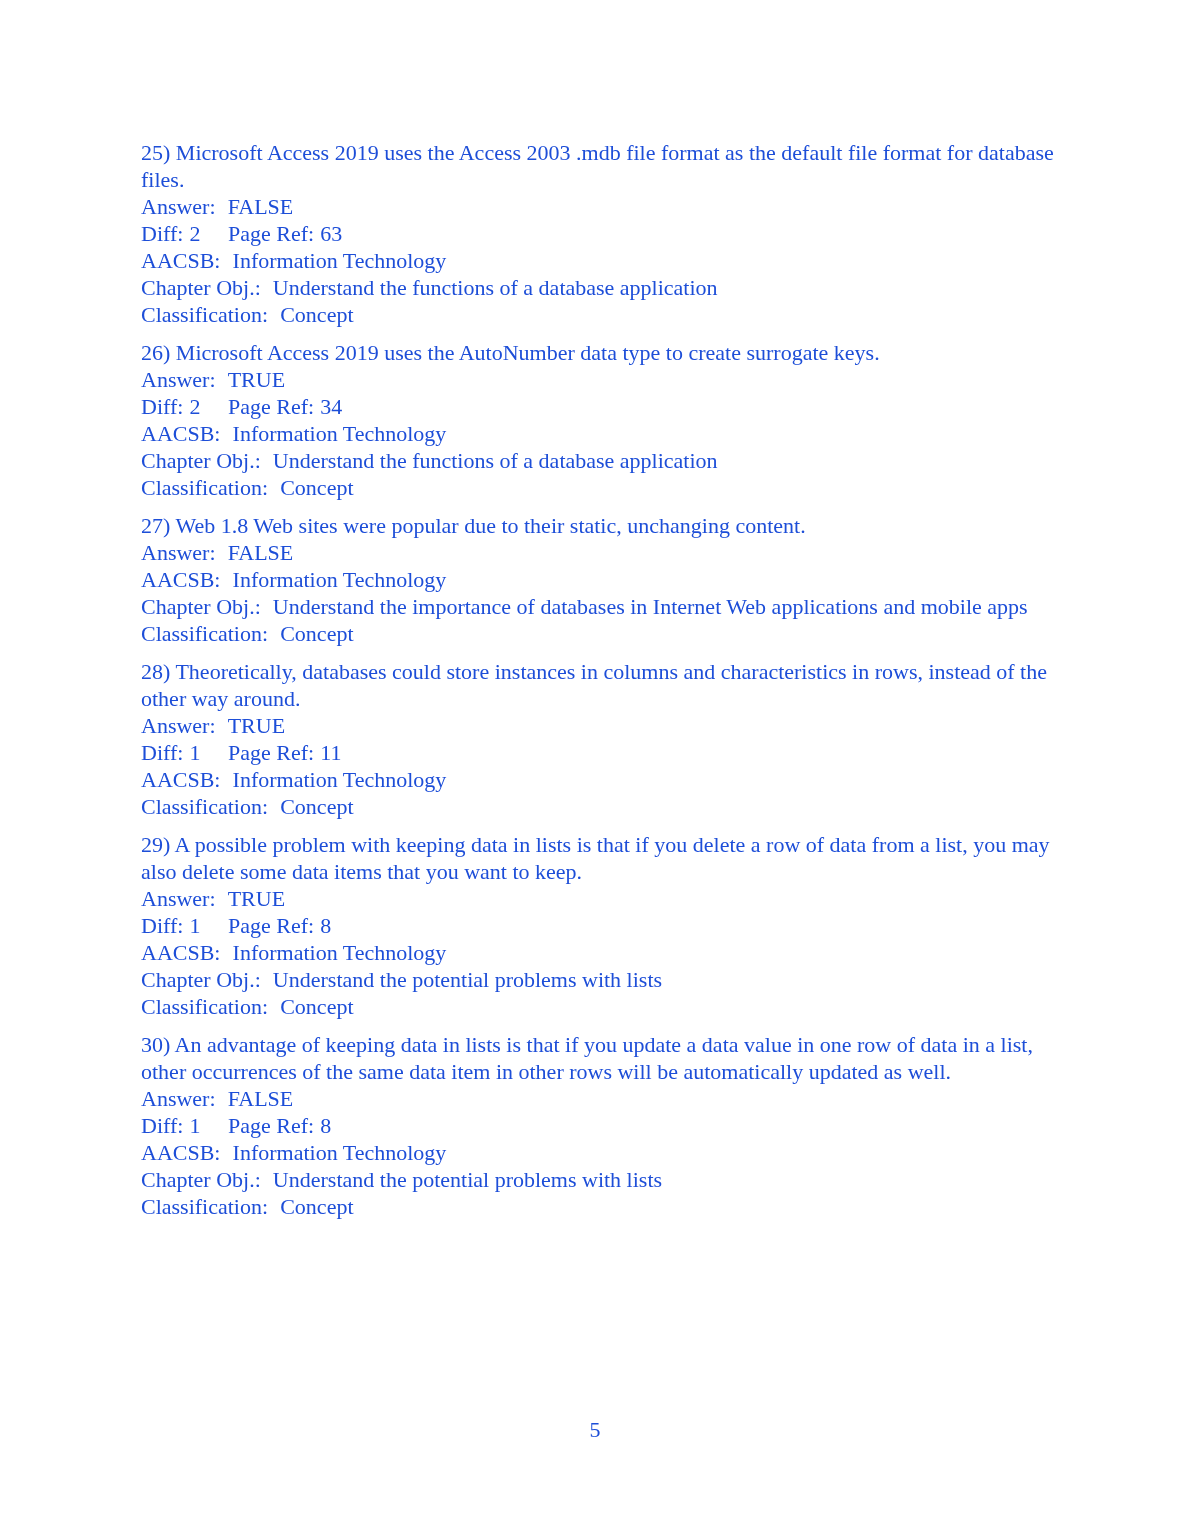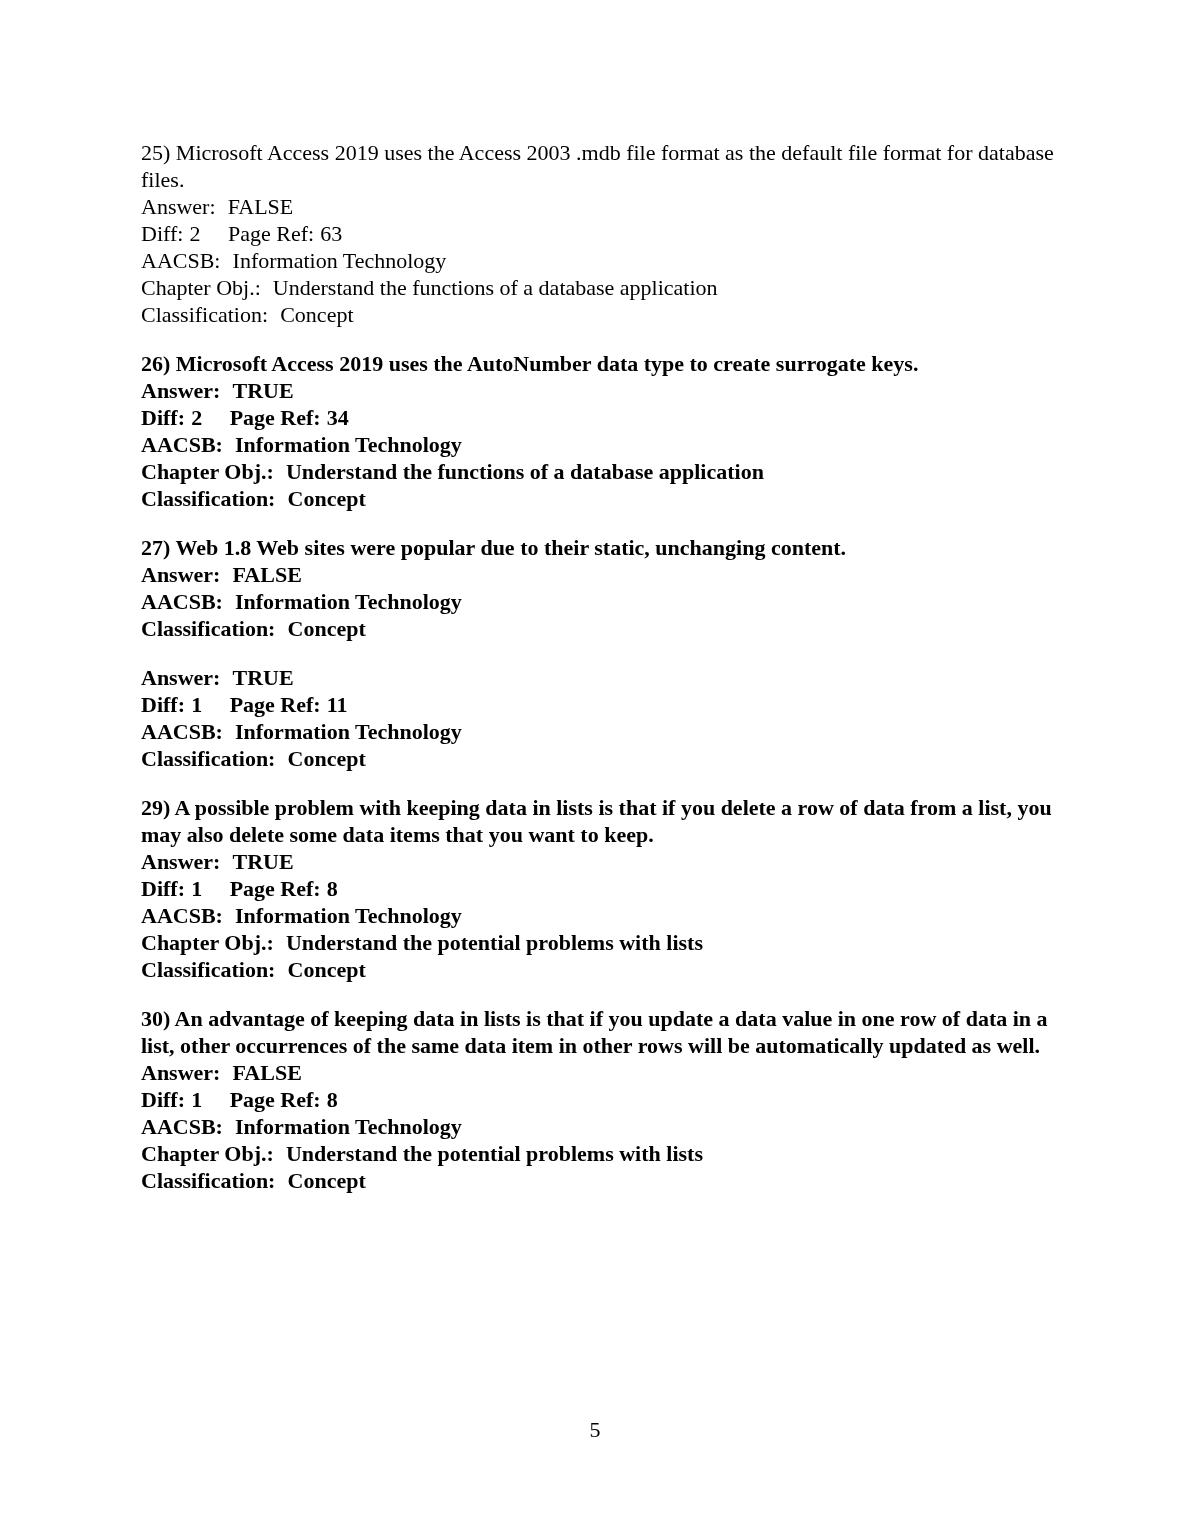--- a/index.html
+++ b/index.html
@@ -1,34 +1,34 @@
 <!DOCTYPE html>
 <html><head>
 <meta charset="utf-8">
 <style>
   html, body { margin: 0; padding: 0; background: #ffffff; }
   .page {
     position: relative;
     width: 1190px;
     height: 1540px;
     background: #ffffff;
-    color: #000000;
+    color: #1d4ed8;
     font-family: "Liberation Serif", "DejaVu Serif", serif;
     font-size: 22px;
     line-height: 27px;
     overflow: hidden;
   }
   .content {
     position: absolute;
     left: 141px;
     top: 139px;
     width: 922px;
   }
   .question { margin: 0; }
-  .question + .question { margin-top: 22px; font-weight: bold; }
+  .question + .question { margin-top: 11px; }
   .line { margin: 0; padding: 0; }
   .val { margin-left: 0.55em; }
   .val-tight { margin-left: 0.28em; }
   .pageref-label { margin-left: 1.25em; }
   .footer {
     position: absolute;
     left: 0;
     top: 1416px;
     width: 1190px;
     text-align: center;
@@ -55,24 +55,26 @@
       <p class="line"><span>Diff:</span><span class="val-tight">2</span><span class="pageref-label">Page Ref:</span><span class="val-tight">34</span></p>
       <p class="line"><span>AACSB:</span><span class="val">Information Technology</span></p>
       <p class="line"><span>Chapter Obj.:</span><span class="val">Understand the functions of a database application</span></p>
       <p class="line"><span>Classification:</span><span class="val">Concept</span></p>
     </div>
 
     <div class="question">
       <p class="line">27) Web 1.8 Web sites were popular due to their static, unchanging content.</p>
       <p class="line"><span>Answer:</span><span class="val">FALSE</span></p>
       <p class="line"><span>AACSB:</span><span class="val">Information Technology</span></p>
+      <p class="line"><span>Chapter Obj.:</span><span class="val">Understand the importance of databases in Internet Web applications and mobile apps</span></p>
       <p class="line"><span>Classification:</span><span class="val">Concept</span></p>
     </div>
 
     <div class="question">
+      <p class="line">28) Theoretically, databases could store instances in columns and characteristics in rows, instead of the other way around.</p>
       <p class="line"><span>Answer:</span><span class="val">TRUE</span></p>
       <p class="line"><span>Diff:</span><span class="val-tight">1</span><span class="pageref-label">Page Ref:</span><span class="val-tight">11</span></p>
       <p class="line"><span>AACSB:</span><span class="val">Information Technology</span></p>
       <p class="line"><span>Classification:</span><span class="val">Concept</span></p>
     </div>
 
     <div class="question">
       <p class="line">29) A possible problem with keeping data in lists is that if you delete a row of data from a list, you may also delete some data items that you want to keep.</p>
       <p class="line"><span>Answer:</span><span class="val">TRUE</span></p>
       <p class="line"><span>Diff:</span><span class="val-tight">1</span><span class="pageref-label">Page Ref:</span><span class="val-tight">8</span></p>

